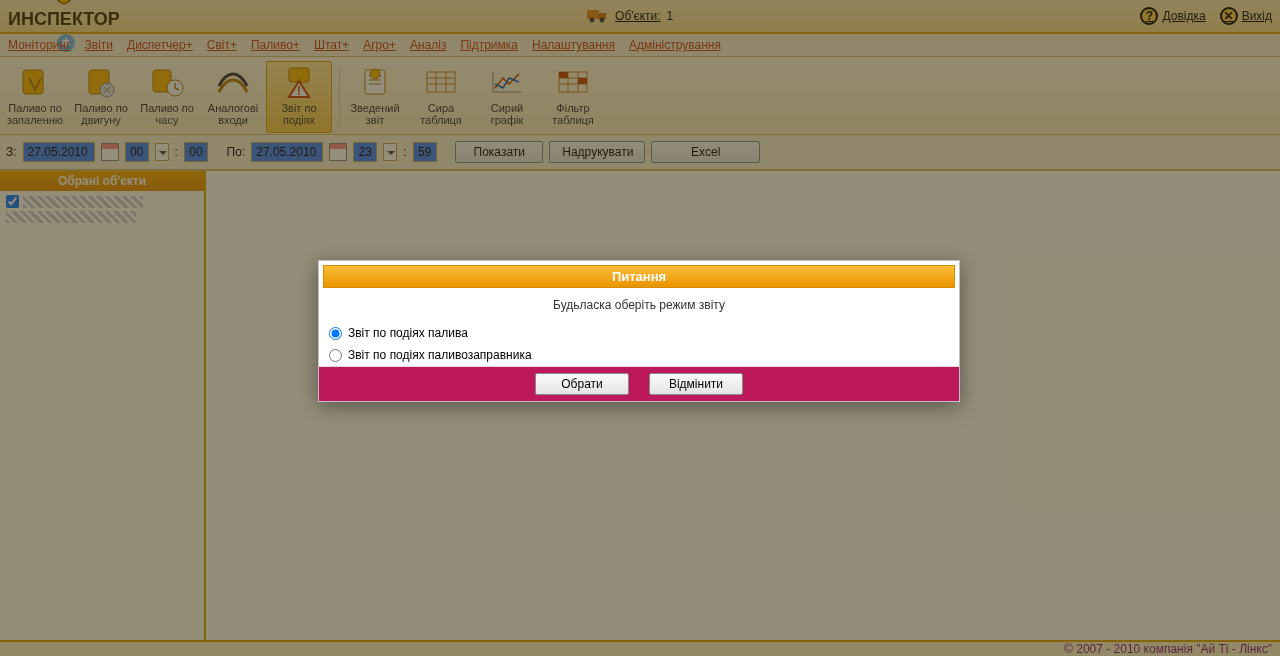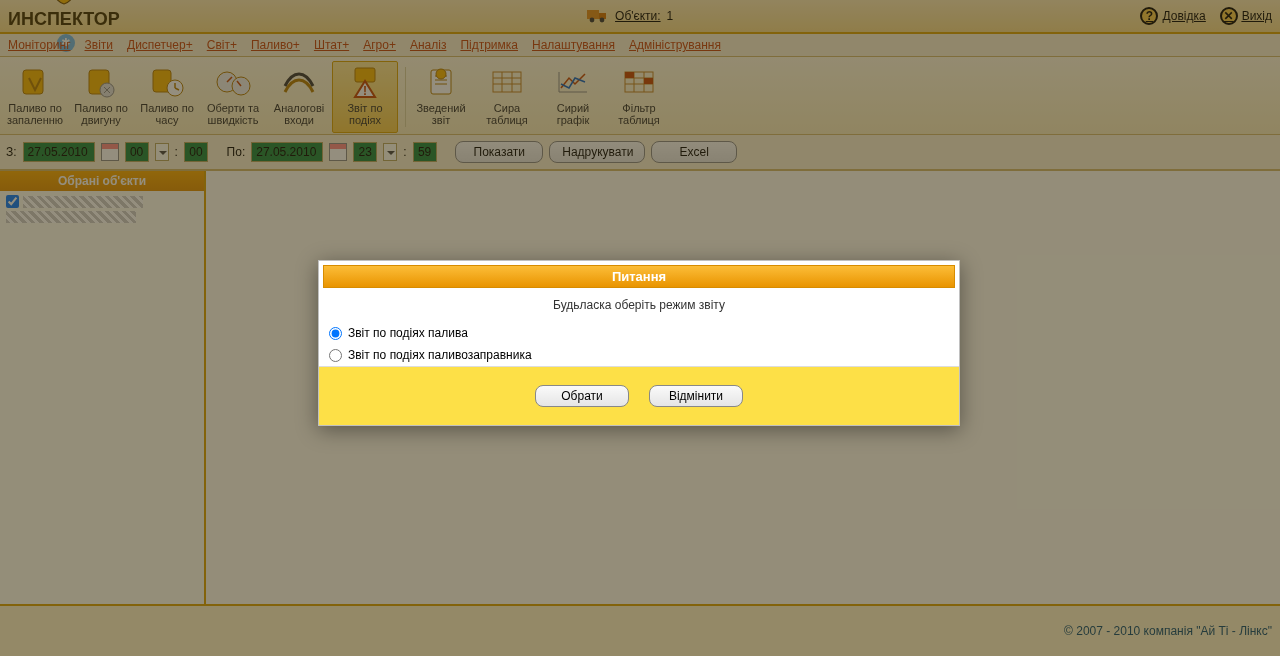--- a/index.html
+++ b/index.html
@@ -55,33 +55,33 @@
   border:1px solid transparent; cursor:pointer; height:72px;
 }
 .tool-item.active { background: linear-gradient(#fde79a,#f5c94a); border:1px solid #d9a100; border-radius:2px;}
 .tool-item .ti-icon { width:40px; height:36px; margin-bottom:2px;}
 .tool-sep { width:6px; height:60px; border-right:1px solid #d8cfa0; margin:6px 2px 0 2px;}
 .filter-bar {
   display:flex; align-items:center; gap:6px; padding:6px 6px;
   background:#f9f0d5; border-bottom:2px solid #d0b76a; font-size:12px;
 }
 .filter-bar input[type="text"] {
-  border:1px solid #b5a560; background:#15803d; padding:2px 4px; font-size:12px; height:20px;
+  border:1px solid #b5a560; background:#3b82f6; padding:2px 4px; font-size:12px; height:20px;
 }
 .date-inp { width:72px;}
 .num-inp { width:24px; text-align:center;}
 .cal-icon {
   display:inline-block; width:18px; height:18px; border:1px solid #888; background:#fff;
   background-image: linear-gradient(#f88,#f88);
   background-size: 100% 5px; background-repeat:no-repeat;
 }
 .dd-icon { display:inline-block; width:14px; height:18px; border:1px solid #b5a560; background:#fffef4; position:relative;}
 .dd-icon::after{content:"";position:absolute; top:7px; left:3px; border:4px solid transparent; border-top-color:#444;}
 .btn {
-  background: linear-gradient(#fafafa,#e5e5e5); border:1px solid #888; border-radius:8px;
+  background: linear-gradient(#fafafa,#e5e5e5); border:1px solid #888; border-radius:2px;
   padding:2px 12px; font-size:12px; height:22px; cursor:pointer;
 }
 .main {
   display:flex; height: 532px;
 }
 .sidebar {
   width: 206px; border-right:2px solid #d9a100; background:#fffef4;
 }
 .sidebar-hd {
   background: linear-gradient(#f7a800,#e08e00); color:#fff; font-weight:bold;
@@ -90,43 +90,43 @@
 .obj-list { padding:4px 6px;}
 .obj-list .row { display:flex; align-items:center; gap:4px; margin-bottom:3px;}
 .obj-list input[type="checkbox"]{ }
 .blurred {
   display:inline-block; width:120px; height:12px;
   background: repeating-linear-gradient(45deg,#ccc,#ccc 3px,#fff 3px,#fff 6px);
 }
 .content { flex:1; background:#fffdf3;}
 .footer {
   position:absolute; bottom:0; left:0; right:0; border-top:2px solid #d9a100;
-  background:#fef3cd; font-size:12px; text-align:right; padding:18px 8px; color:#0c4a6e;
+  background:#fef3cd; font-size:12px; text-align:right; padding:0 8px; color:#701a75;
 }
 .underline { text-decoration: underline;}
 
 
 .overlay {
   position:absolute; inset:0; background: rgba(60,50,20,0.55);
 }
 .dialog {
   position:absolute; left:318px; top:260px; width:642px; background:#fff;
   border:1px solid #c0c0c0; box-shadow: 0 4px 20px rgba(0,0,0,0.4);
 }
 .dialog-hd {
   margin:4px; background: linear-gradient(#fcbd38,#e99400);
   color:#fff; text-align:center; font-weight:bold; font-size:13px; padding:3px 12px;
   border:1px solid #d78c00;
 }
 .dialog-sub { text-align:center; padding:6px 0 10px; font-size:12px; color:#333;}
 .dialog-body { padding: 0 10px 0 10px; }
 .dialog-body label { display:flex; align-items:center; gap:6px; font-size:12px; padding:4px 0;}
 .dialog-ftr {
-  border-top:1px solid #ddd; padding:18px 0; display:flex; justify-content:center; gap:20px;
-  background:#fde047;
+  border-top:1px solid #ddd; padding:6px 0; display:flex; justify-content:center; gap:20px;
+  background:#be185d;
 }
 .dialog-ftr .btn { width:94px;}
 
 .glob-icon {
   display:inline-flex; align-items:center; justify-content:center;
   width:18px; height:18px; border-radius:50%;
   background:#6db6e8; color:#fff; font-size:11px; margin-left:4px;
 }
 </style>
 </head>
@@ -199,29 +199,20 @@
       <span>двигуну</span>
   </div>
   <div class="tool-item">
     <span class="ti-icon"><svg width="40" height="36" viewBox="0 0 40 36">
           <rect x="6" y="6" width="18" height="22" rx="3" fill="#f5b400" stroke="#b07800"></rect>
           <circle cx="28" cy="24" r="8" fill="#fff" stroke="#b07800"></circle>
           <path d="M28 24 l0 -5 M28 24 l4 2" stroke="#b07800" stroke-width="1.5"></path>
         </svg></span>
     <span>Паливо по</span>
       <span>часу</span>
-  </div>
-  <div class="tool-item">
-    <span class="ti-icon"><svg width="40" height="36" viewBox="0 0 40 36">
-          <circle cx="14" cy="18" r="10" fill="#eee" stroke="#b07800"></circle>
-          <circle cx="28" cy="22" r="9" fill="#eee" stroke="#b07800"></circle>
-          <path d="M14 18 l5 -5 M28 22 l-4 -5" stroke="#c04000" stroke-width="1.5"></path>
-        </svg></span>
-    <span>Оберти та</span>
-      <span>швидкість</span>
   </div>
   <div class="tool-item">
     <span class="ti-icon"><svg width="40" height="36" viewBox="0 0 40 36">
           <path d="M6 28 C14 12 26 12 34 28" stroke="#b07800" stroke-width="3" fill="none"></path>
           <path d="M6 22 C14 6 26 6 34 22" stroke="#333" stroke-width="3" fill="none"></path>
         </svg></span>
     <span>Аналогові</span>
       <span>входи</span>
   </div>
   <div class="tool-item active">
@@ -284,21 +275,21 @@
   <span>По:</span>
   <input type="text" class="date-inp" value="27.05.2010" style="">
   <span class="cal-icon"></span>
   <input type="text" class="num-inp" value="23" style="">
   <span class="dd-icon"></span>
   <span>:</span>
   <input type="text" class="num-inp" value="59" style="">
   &nbsp;&nbsp;
   <button class="btn" style="width:88px">Показати</button>
   <button class="btn" style="width:96px">Надрукувати</button>
-  <button class="btn" style="width:86px">Excel</button>
+  <button class="btn" style="width:109px">Excel</button>
 </div>
 
 <div class="main">
   <div class="sidebar">
     <div class="sidebar-hd">Обрані об'єкти</div>
     <div class="obj-list">
       <div class="row">
         <input type="checkbox" checked="" style="">
         <span class="blurred"></span>
       </div>

